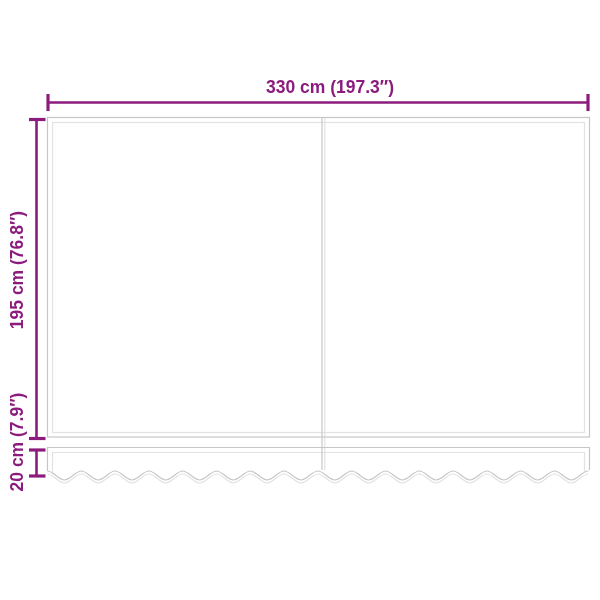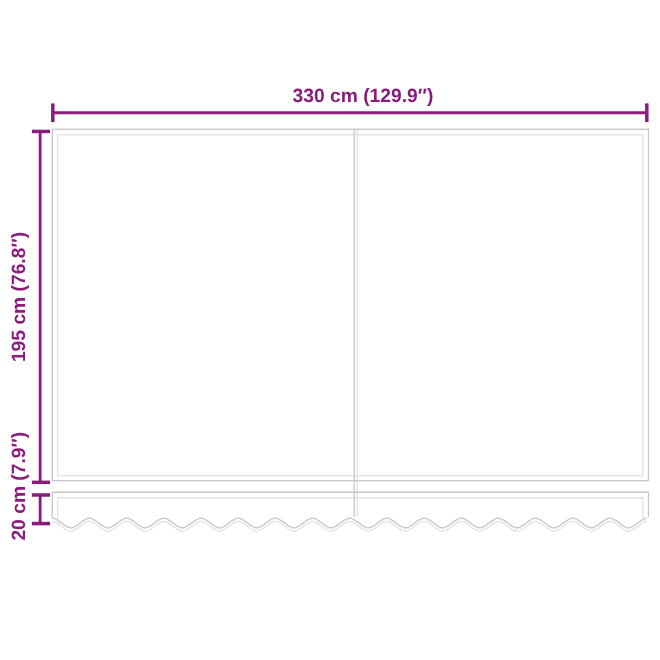--- a/index.html
+++ b/index.html
@@ -54,19 +54,19 @@
       <line x1="36.5" y1="119.5" x2="36.5" y2="438.5"></line>
       <line x1="29" y1="119.5" x2="45.5" y2="119.5" stroke-width="3.2"></line>
       <line x1="29" y1="438.5" x2="45.5" y2="438.5" stroke-width="3.2"></line>
 
       <line x1="36.5" y1="450" x2="36.5" y2="476"></line>
       <line x1="29" y1="450" x2="45.5" y2="450" stroke-width="3.2"></line>
       <line x1="29" y1="476" x2="45.5" y2="476" stroke-width="3.2"></line>
     </g>
   </svg>
 
-  <div id="label-width" class="dim-label">330 cm (129.9″)</div>
+  <div id="label-width" class="dim-label">330 cm (197.3″)</div>
 
   <div id="label-height" class="dim-label vertical">195 cm (76.8″)</div>
 
   <div id="label-valance" class="dim-label vertical">20 cm (7.9″)</div>
 
 </div>
 
 </body></html>

